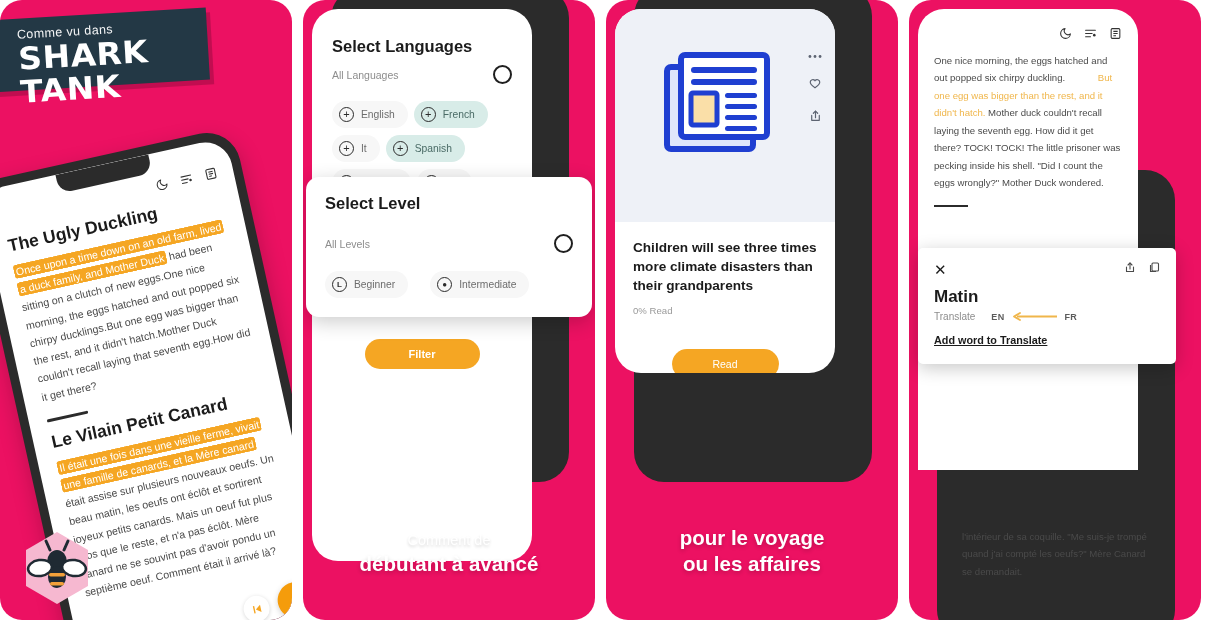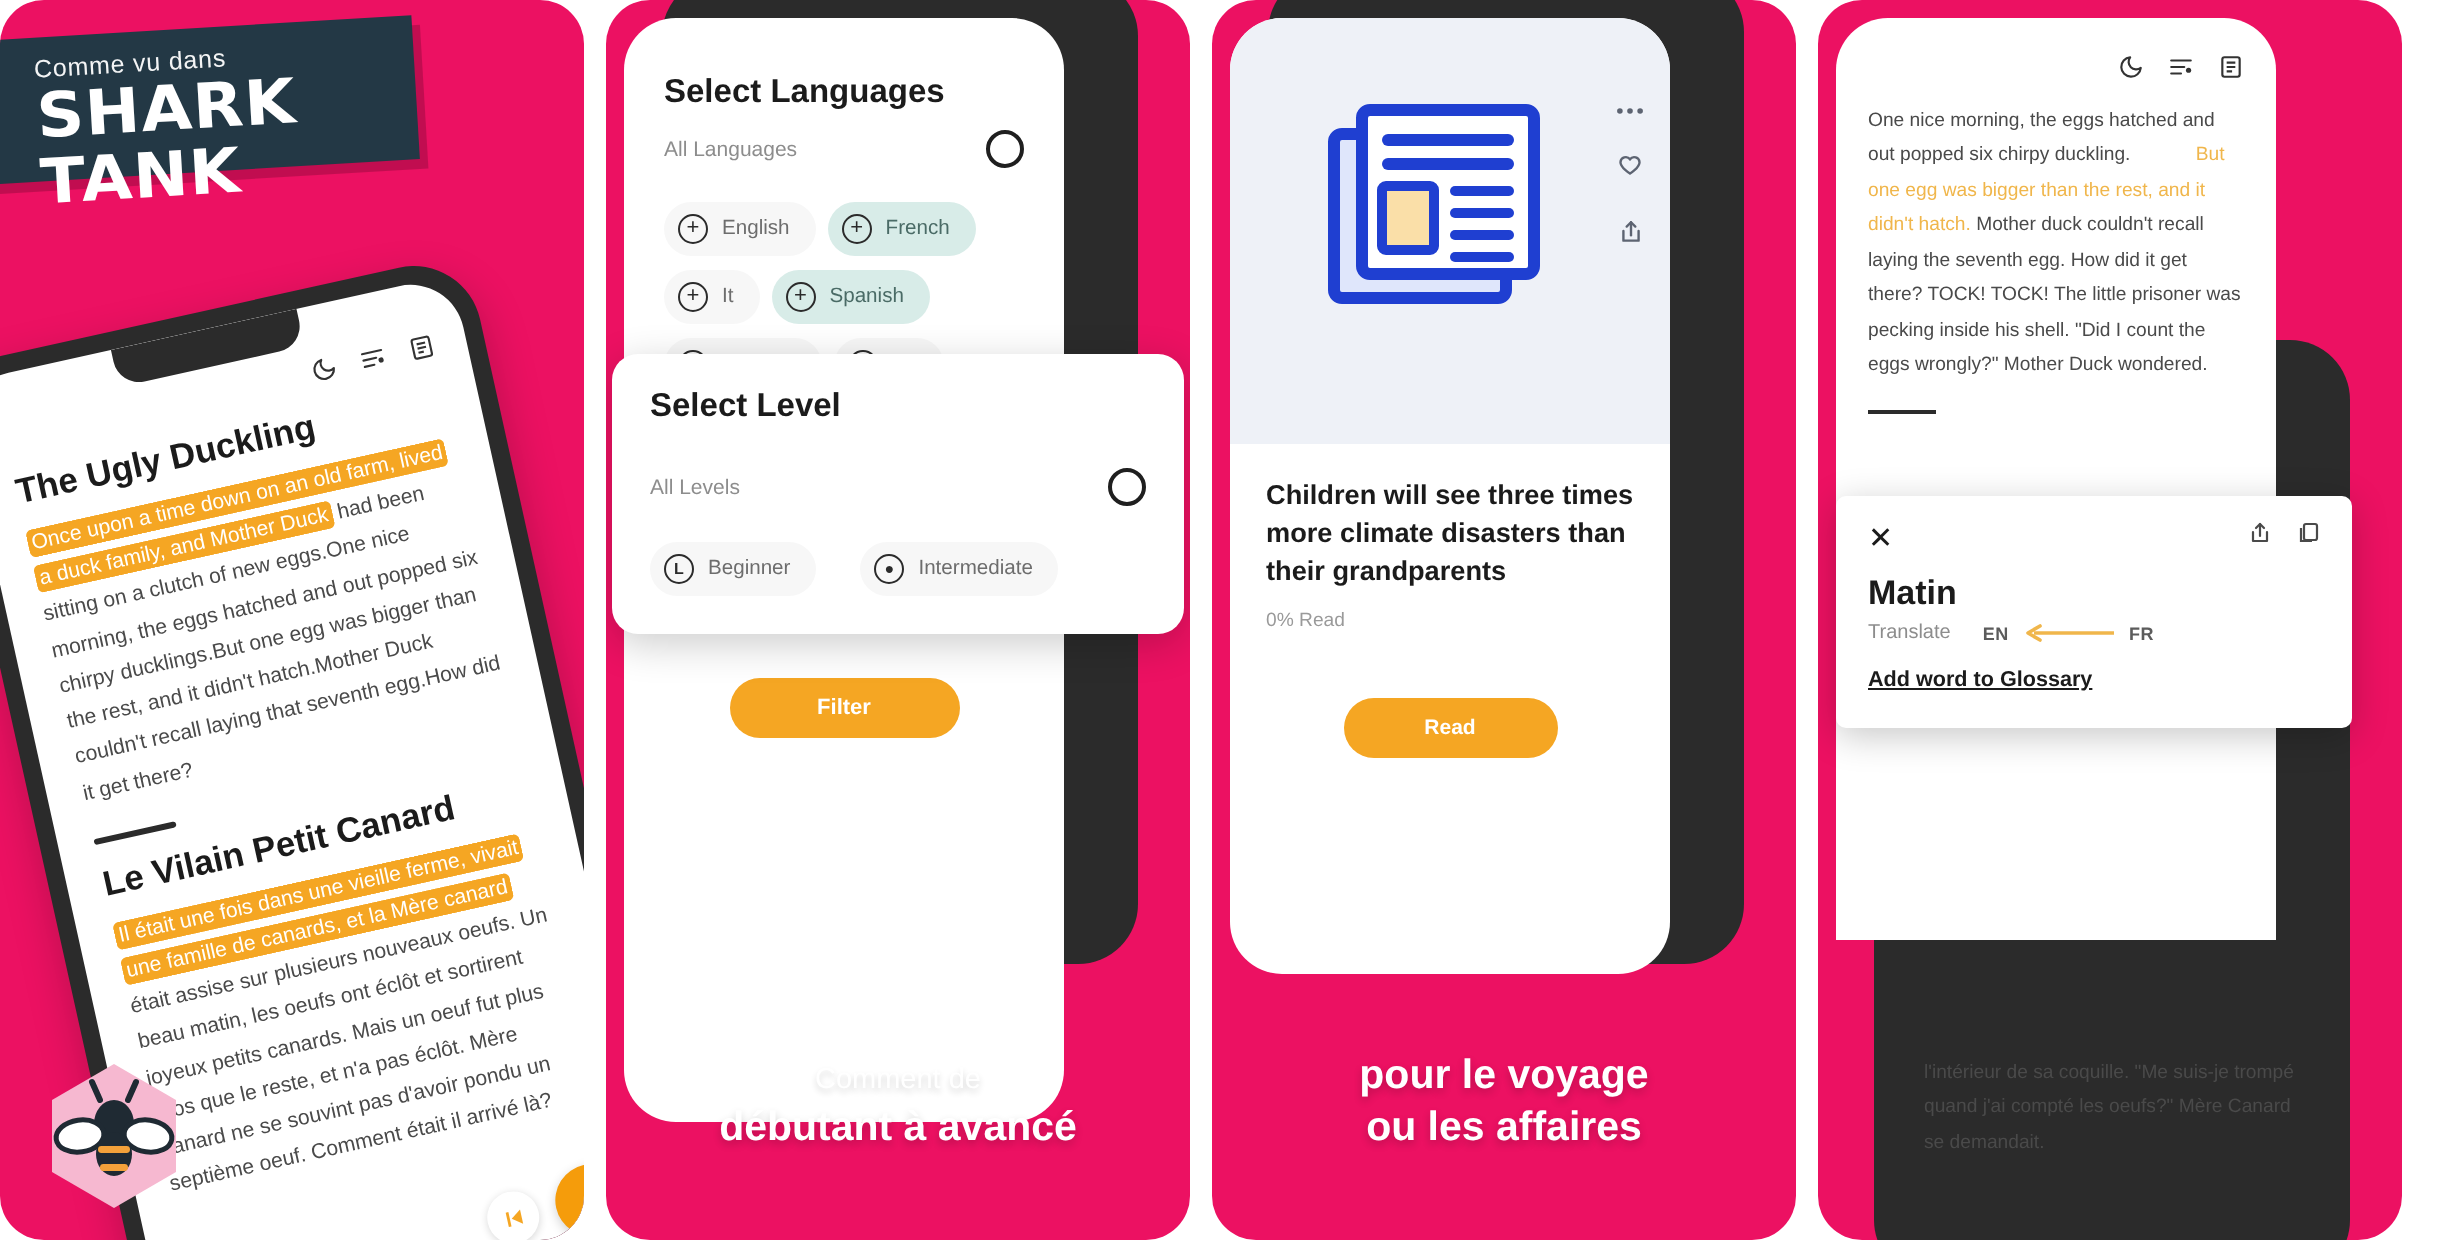--- a/index.html
+++ b/index.html
@@ -121,30 +121,30 @@
   }
   .level-card {
     position: absolute; left: 3px; top: 177px; width: 286px;
     background: #fff; border-radius: 13px; padding: 17px 19px 19px;
     box-shadow: 0 5px 20px rgba(0,0,0,.2); z-index: 7;
   }
   .level-row { display:flex; gap: 22px; margin-top: 18px; }
 
   
   .p3-phone { left: 28px; top: -14px; width: 238px; height: 496px; }
-  .p3-screen { left: 9px; top: 9px; width: 220px; height: 478px; border-radius: 26px; }
+  .p3-screen { left: 9px; top: 9px; width: 220px; height: 364px; border-radius: 26px; }
   .art-area { height: 213px; background: #eef1f7; position: relative; }
   .art-icons { position: absolute; right: 13px; top: 36px; display:flex; flex-direction:column; gap: 14px; align-items:center; }
   .news-icon { position: absolute; left: 48px; top: 42px; }
   .p3-text { padding: 16px 18px 0; }
   .p3-head { font-size: 13.6px; font-weight: bold; line-height: 1.4; color: #1b1b1b; }
   .p3-read { margin-top: 10px; font-size: 9.6px; color: #9a9a9a; }
   .read-btn {
     display:block; margin: 33px auto 0; width: 107px; padding: 9px 0;
-    background: #f5a623; color: #fff; font-size: 10.5px; font-weight: bold;
+    background: #f5a623; color: #fff; font-size: 10.5px; font-weight: normal;
     border: none; border-radius: 19px; text-align:center; cursor: pointer;
   }
 
   
   .p4-head { padding: 34px 22px 0; text-align: center; }
   .cap-sm { color: #fff; font-size: 14.5px; line-height: 1.5; text-shadow: 0 2px 3px rgba(0,0,0,.16); }
   .cap-lg { color: #fff; font-size: 20.5px; font-weight: bold; line-height: 1.3; text-shadow: 0 2px 4px rgba(0,0,0,.2); }
   .p4-phone { left: 28px; top: 170px; width: 238px; height: 470px; }
   .p4-screen { left: 9px; top: 9px; width: 220px; height: 461px; border-radius: 26px 26px 0 0; }
   .p4-top { display:flex; justify-content:flex-end; padding: 18px 16px 0 0; }
@@ -468,21 +468,21 @@
           <span class="tc-lang">EN</span>
           <span class="tc-arrow">
             <svg width="46" height="9" viewBox="0 0 46 9">
                 <line x1="6" y1="4.5" x2="46" y2="4.5" stroke="#f0b64b" stroke-width="1.8"></line>
                 <polyline points="9,1 3,4.5 9,8" fill="none" stroke="#f0b64b" stroke-width="1.8" stroke-linecap="round" stroke-linejoin="round"></polyline>
               </svg>
           </span>
           <span class="tc-lang">FR</span>
         </span>
       </div>
-      <span class="tc-link">Add word to Glossary</span>
+      <span class="tc-link">Add word to Translate</span>
     </div>
 
     <div style="position:absolute; left:37px; top:528px; width:220px; padding:0 16px; z-index:2;">
       <div class="p4-p">l'intérieur de sa coquille. "Me suis-je trompé quand j'ai compté les oeufs?" Mère Canard se demandait.</div>
     </div>
   </div>
 
 </div>
 
 </body></html>

